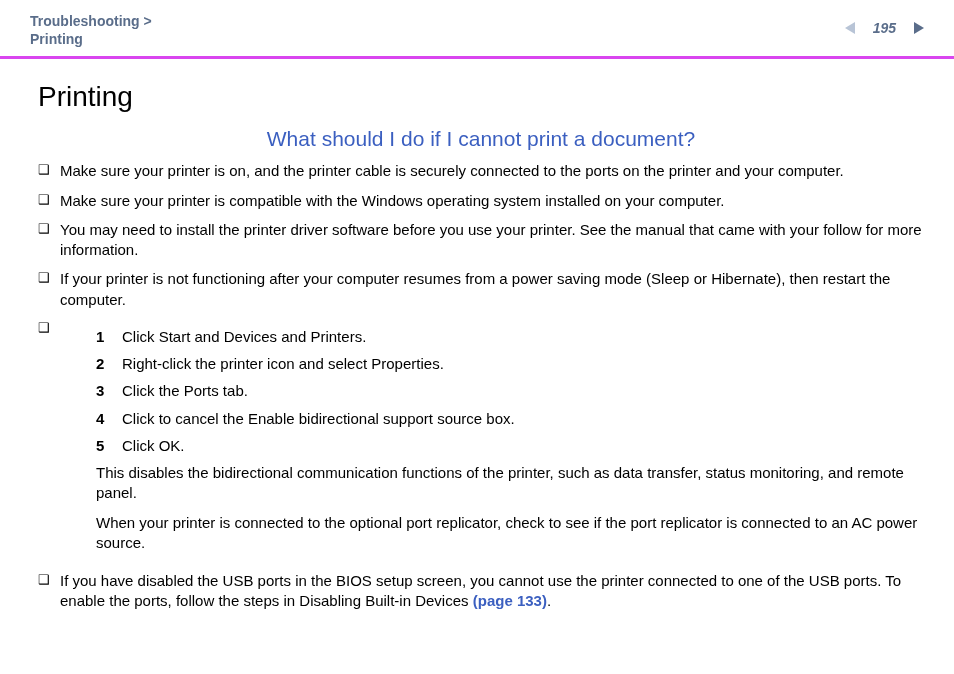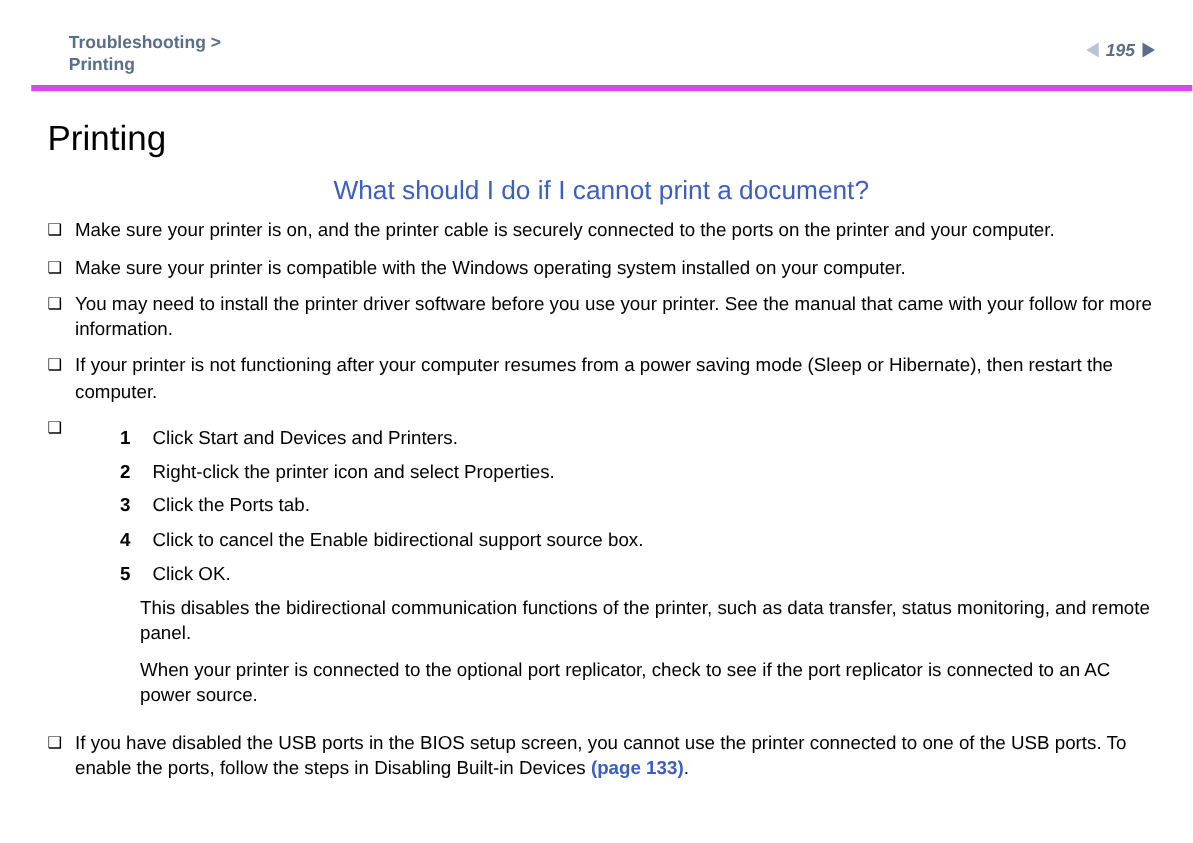--- a/index.html
+++ b/index.html
@@ -8,34 +8,33 @@
     width: 954px;
     height: 674px;
     background: #fff;
     color: #000;
     position: relative;
   }
   .header {
     display: flex;
     justify-content: space-between;
     align-items: flex-start;
-    padding: 24px 30px 8px 30px;
-    border-bottom: 5px solid #d946ef;
-    margin-left: 25px;
+    padding: 12px 30px 8px 30px;
+    border-bottom: 3px solid #d946ef;
   }
   .breadcrumb {
     color: #5a6d8a;
     font-weight: bold;
     font-size: 14px;
     line-height: 1.3;
   }
   .pagenav {
     display: flex;
     align-items: center;
-    gap: 4px;
+    gap: 16px;
     margin-top: 8px;
   }
   .arrow-left {
     width: 0; height: 0;
     border-top: 6px solid transparent;
     border-bottom: 6px solid transparent;
     border-right: 10px solid #b8c4d6;
   }
   .arrow-right {
     width: 0; height: 0;
@@ -81,21 +80,21 @@
   .steps { list-style: none; margin: 8px 0 6px 36px; }
   .steps > li {
     display: flex;
     align-items: flex-start;
     font-size: 15px;
     line-height: 1.35;
     margin-bottom: 7px;
   }
   .snum { flex: 0 0 26px; font-weight: bold; }
   .stxt { flex: 1; }
-  .after-steps { margin-left: 52px; font-size: 15px; line-height: 1.35; margin-bottom: 9px; }
+  .after-steps { margin-left: 36px; font-size: 15px; line-height: 1.35; margin-bottom: 9px; }
   .link { color: #3b5fc0; font-weight: bold; }
   b { font-weight: normal; }
 </style>
 </head>
 <body>
 
 <div class="header">
   <div class="breadcrumb">
     <div>Troubleshooting &gt;</div>
     <div>Printing</div>

